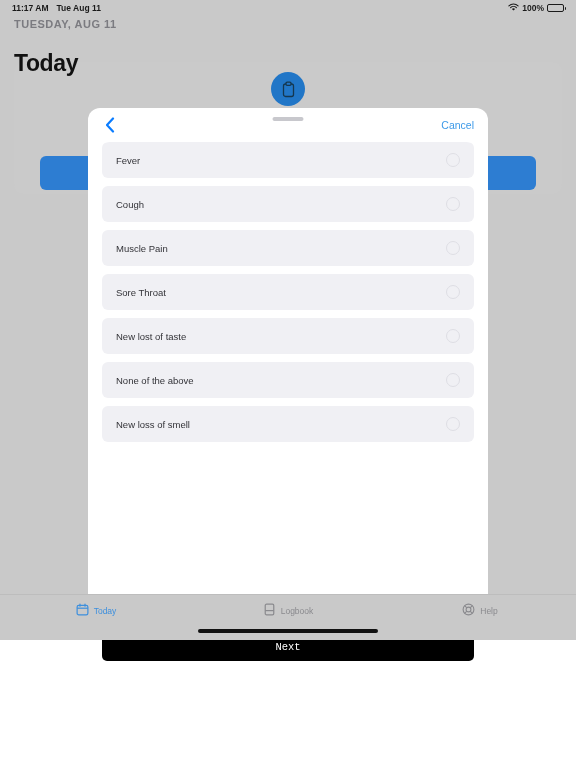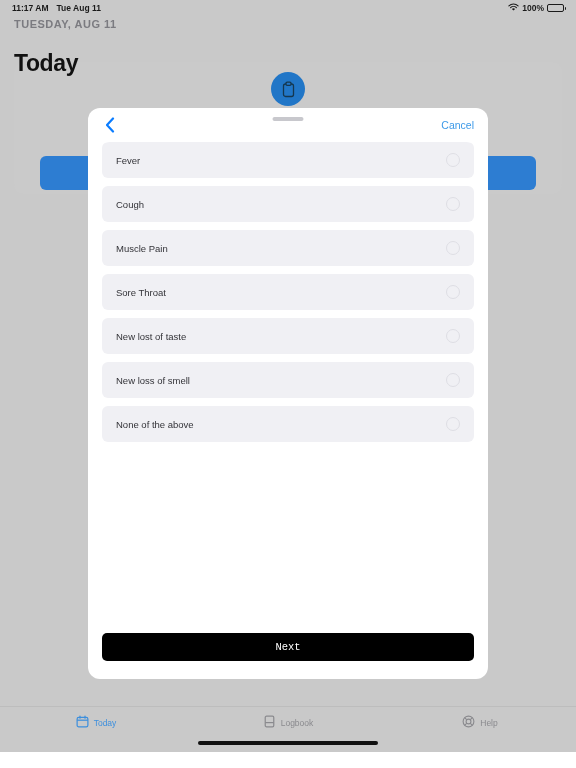--- a/index.html
+++ b/index.html
@@ -8,21 +8,21 @@
     width: 576px;
     height: 768px;
     overflow: hidden;
     font-family: "Liberation Sans", sans-serif;
     -webkit-font-smoothing: antialiased;
   }
 
   #screen {
     position: relative;
     width: 576px;
-    height: 752px;
+    height: 640px;
     background: #c9c9c9;
   }
 
   
   .status-bar {
     position: absolute;
     top: 0; left: 0;
     width: 576px;
     height: 16px;
     display: flex;
@@ -322,25 +322,25 @@
       </div>
       <div class="symptom-row">
         <span class="symptom-label">Sore Throat</span>
         <span class="radio-circle"></span>
       </div>
       <div class="symptom-row">
         <span class="symptom-label">New lost of taste</span>
         <span class="radio-circle"></span>
       </div>
       <div class="symptom-row">
+        <span class="symptom-label">None of the above</span>
+        <span class="radio-circle"></span>
+      </div>
+      <div class="symptom-row">
         <span class="symptom-label">New loss of smell</span>
-        <span class="radio-circle"></span>
-      </div>
-      <div class="symptom-row">
-        <span class="symptom-label">None of the above</span>
         <span class="radio-circle"></span>
       </div>
     </div>
 
     <div class="modal-footer">
       <button class="next-button">Next</button>
     </div>
 
   </div>
 

